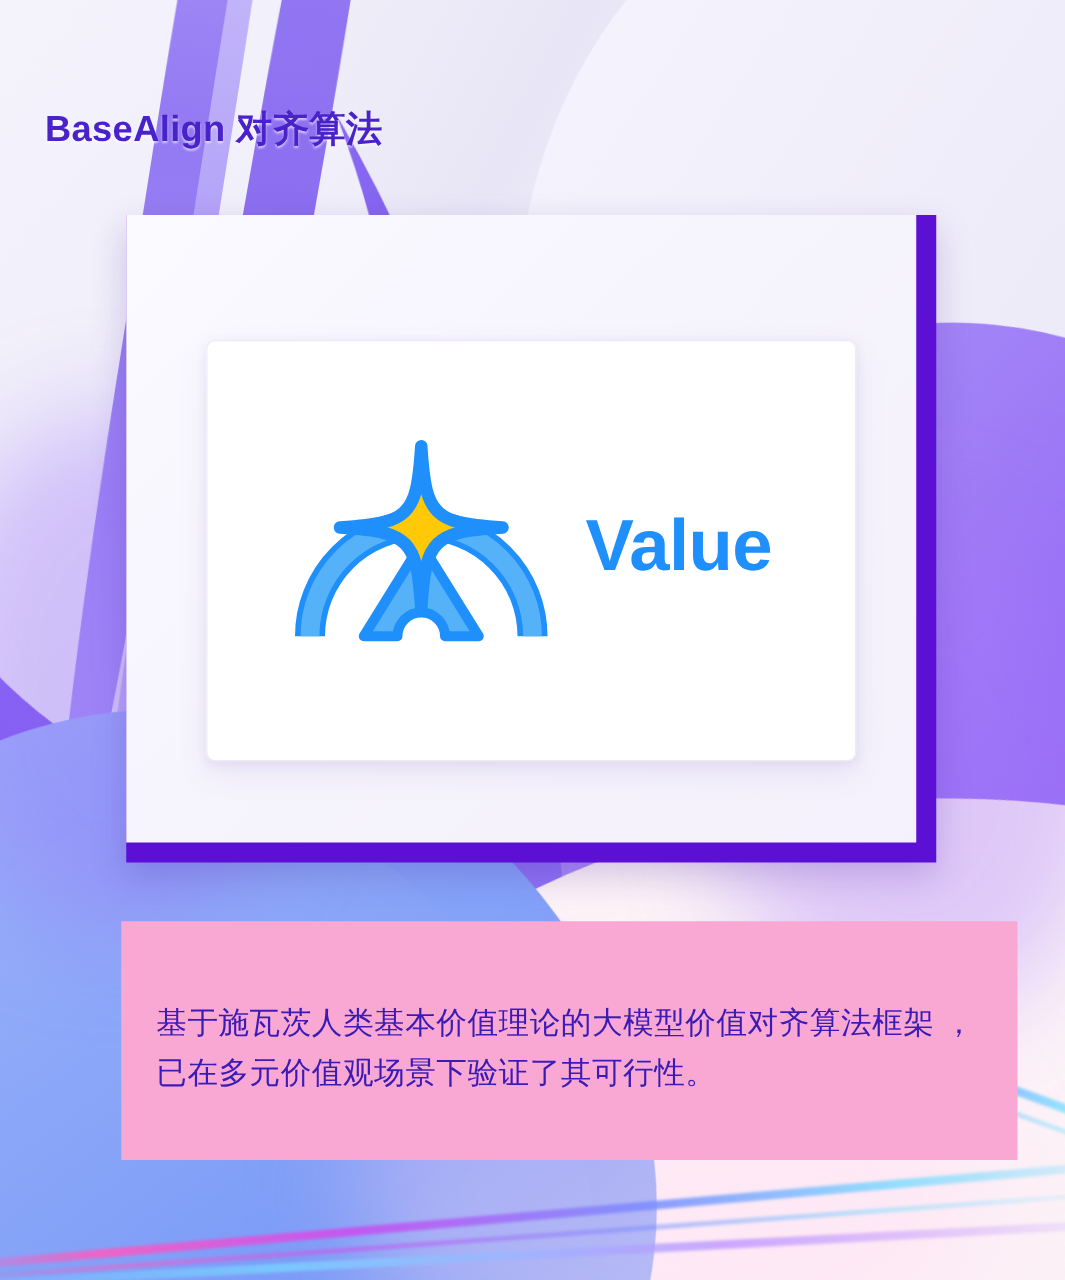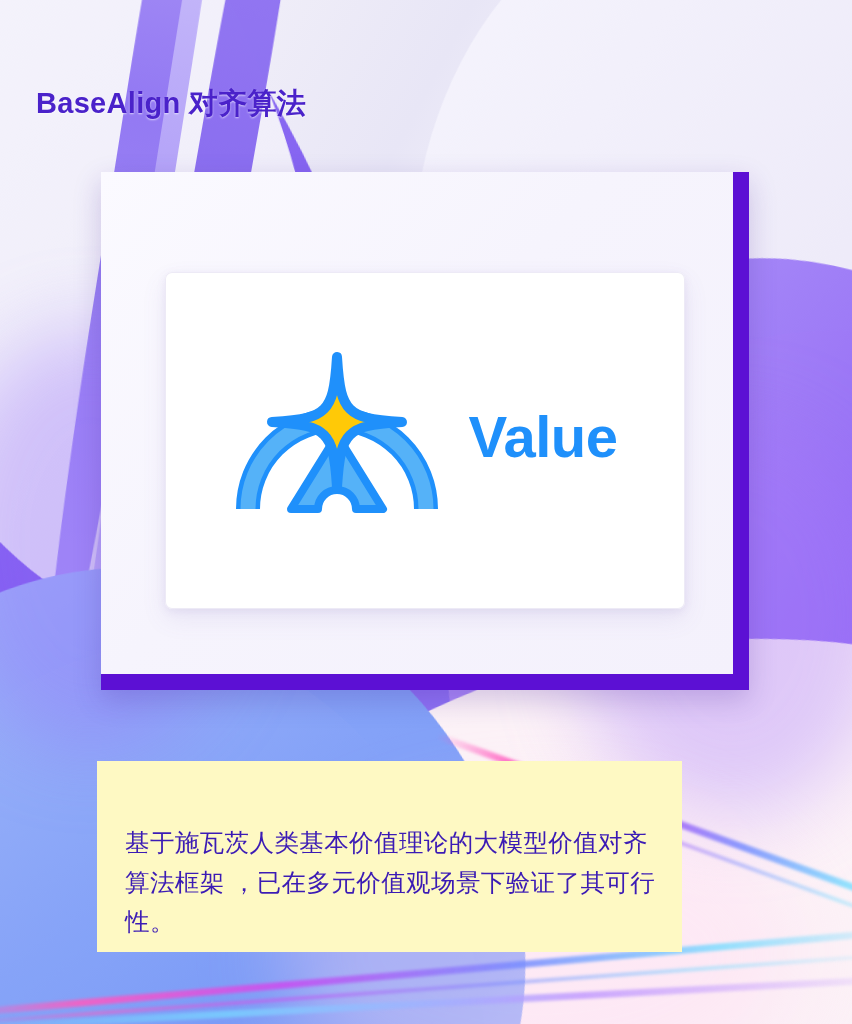--- a/index.html
+++ b/index.html
@@ -208,24 +208,23 @@
     font-size:58px;
     letter-spacing:-.5px;
     padding-bottom:6px;
   }
   .logo-words span { display:block; }
 
   
   .caption-box {
     position:absolute;
     left:97px; top:737px;
-    width:585px; height:191px;
-    background:#fef9c3;
+    width:717px; height:191px;
+    background:#f9a8d4;
     z-index:5;
-    margin-top:24px;
   }
   .caption-text {
     position:absolute;
     left:28px; right:24px; top:62px;
     font-size:24.5px;
     line-height:1.62;
     color:#3b1bb5;
     letter-spacing:.4px;
     font-weight:500;
   }

